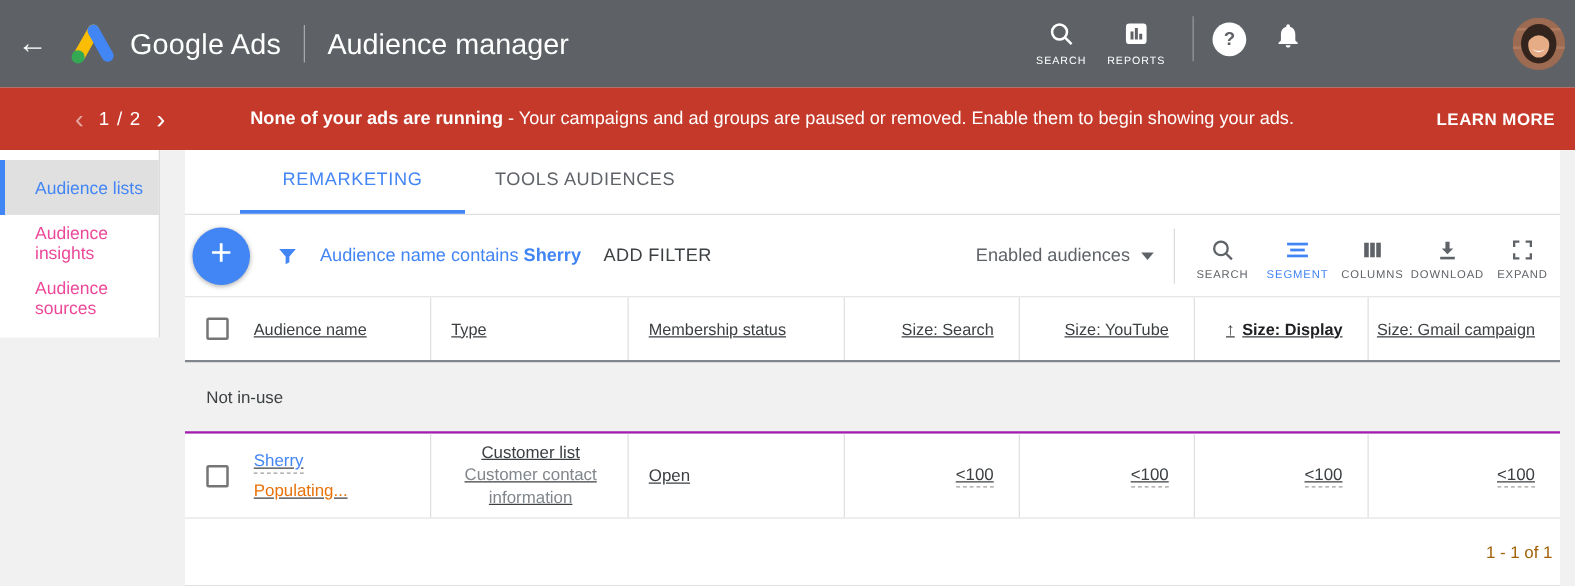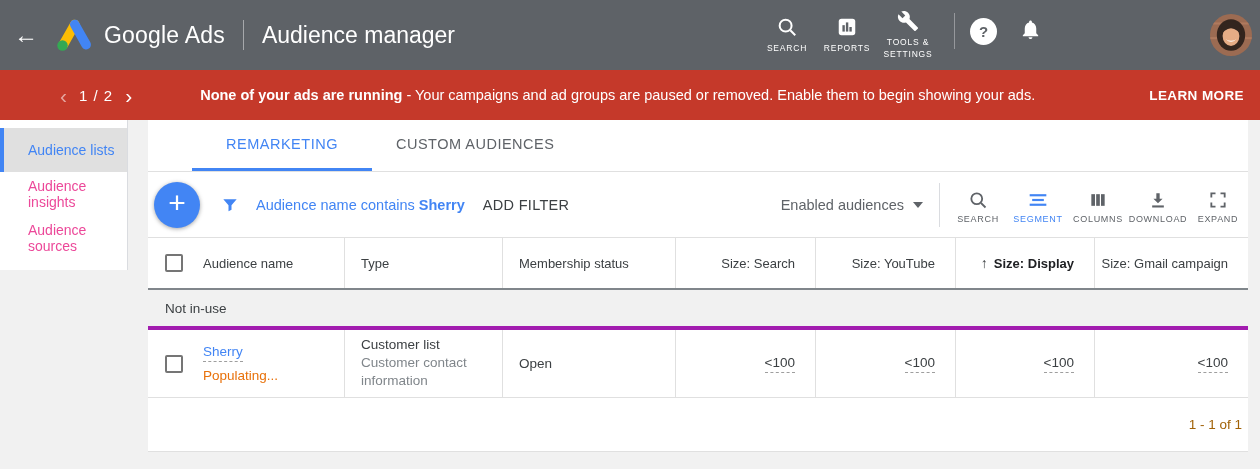--- a/index.html
+++ b/index.html
@@ -67,43 +67,43 @@
   .view-dropdown { display:flex; align-items:center; gap:9px; color:#5f6368; font-size:14.5px; cursor:pointer; margin-right:16px; }
   .caret-down { width:0; height:0; border-left:5px solid transparent; border-right:5px solid transparent;
                 border-top:6px solid #5f6368; }
   .toolbar-divider { width:1px; height:44px; background:#dadce0; margin-right:8px; }
   .action-stack { width:60px; display:flex; flex-direction:column; align-items:center; gap:4px; cursor:pointer; padding-top:4px;}
   .action-label { font-size:9px; letter-spacing:.7px; color:#5f6368; }
   .action-stack.active .action-label { color:#4285f4; }
 
   
   .row { display:flex; background:#fff; }
-  .cell { flex:none; display:flex; align-items:center; }
+  .cell { flex:none; display:flex; align-items:center;text-decoration:underline; }
   .cell.bl { border-left:1px solid #e0e0e0; }
   .c1 { width:196px; padding-left:17px; gap:20px; }
   .c2 { width:158px; padding:0 14px 0 16px; }
   .c3 { width:173px; padding-left:16px; }
   .cnum { justify-content:flex-end; padding-right:20px; text-align:right; }
   .c4,.c5 { width:140px; } .c6 { width:139px; } .c7 { width:154px; }
 
   .thead { height:52px; border-bottom:2px solid #80868b; font-size:13px; color:#3c4043; }
   .thead .cell { cursor:pointer; }
   .th-sorted { font-weight:bold; color:#202124; display:flex; align-items:center; gap:6px; }
   .sort-arrow { font-size:14px; font-weight:normal; color:#3c4043; }
 
   .checkbox { width:18px; height:18px; border:2px solid #757575; border-radius:2px; background:#fff; flex:none; cursor:pointer; }
 
-  .group-row { height:40px; background:#f1f1f1; border-bottom:4px solid #a21caf; display:flex; align-items:center;
+  .group-row { height:57px; background:#f1f1f1; border-bottom:2px solid #a21caf; display:flex; align-items:center;
                padding-left:17px; font-size:13.5px; color:#3c4043; }
 
   .data-row { height:68px; border-bottom:1px solid #e0e0e0; font-size:13.5px; }
   .name-stack { display:flex; flex-direction:column; align-items:flex-start; gap:6px; }
   .name-link { color:#4285f4; border-bottom:1px dashed #9e9e9e; padding-bottom:2px; cursor:pointer; }
   .name-note { color:#e8710a; }
-  .type-stack { display:flex; flex-direction:column; gap:2px; }
+  .type-stack { display:flex; flex-direction:column; gap:2px;text-align:center; }
   .type-main { color:#3c4043; }
   .type-detail { color:#80868b; line-height:1.35; }
   .hint-underline { border-bottom:1px dashed #9e9e9e; padding-bottom:2px; }
 
   .table-footer { height:54px; background:#fff; border-bottom:1px solid #e0e0e0; display:flex; align-items:center;
                   justify-content:flex-end; padding-right:6px; font-size:13.5px; color:#a16207; }
 </style>
 </head>
 <body>
 
@@ -131,26 +131,20 @@
         <span class="nav-label">SEARCH</span>
       </div>
       <div class="nav-stack">
         <svg width="22" height="22" viewBox="0 0 24 24">
           <rect x="3" y="3" width="18" height="18" rx="3" fill="#fff"></rect>
           <rect x="7" y="10" width="2.6" height="7" fill="#5e6267"></rect>
           <rect x="10.8" y="7" width="2.6" height="10" fill="#5e6267"></rect>
           <rect x="14.6" y="12" width="2.6" height="5" fill="#5e6267"></rect>
         </svg>
         <span class="nav-label">REPORTS</span>
-      </div>
-      <div class="nav-stack wide">
-        <svg width="22" height="22" viewBox="0 0 24 24" fill="#fff">
-          <path d="M22.7 19l-9.1-9.1c.9-2.3.4-5-1.5-6.9-2-2-5-2.4-7.4-1.3L9 6 6 9 1.6 4.7C.4 7.1.9 10.1 2.9 12.1c1.9 1.9 4.6 2.4 6.9 1.5l9.1 9.1c.4.4 1 .4 1.4 0l2.3-2.3c.5-.4.5-1.1.1-1.4z"></path>
-        </svg>
-        <span class="nav-label">TOOLS &amp; SETTINGS</span>
       </div>
       <div class="appbar-divider"></div>
       <div class="help-btn">?</div>
       <div class="bell-btn">
         <svg width="23" height="23" viewBox="0 0 24 24" fill="#fff">
           <path d="M12 22c1.1 0 2-.9 2-2h-4c0 1.1.9 2 2 2zm6-6v-5c0-3.07-1.63-5.64-4.5-6.32V4c0-.83-.67-1.5-1.5-1.5s-1.5.67-1.5 1.5v.68C7.64 5.36 6 7.92 6 11v5l-2 2v1h16v-1l-2-2z"></path>
         </svg>
       </div>
       <div class="avatar">
         <svg width="42" height="42" viewBox="0 0 40 40">
@@ -181,21 +175,21 @@
   <div class="sidebar">
     <div class="side-item active">Audience lists</div>
     <div class="side-item">Audience insights</div>
     <div class="side-item">Audience sources</div>
   </div>
 
   <div class="main">
 
     <div class="tab-bar">
       <div class="tab active">REMARKETING</div>
-      <div class="tab">CUSTOM AUDIENCES</div>
+      <div class="tab">TOOLS AUDIENCES</div>
     </div>
 
     <div class="toolbar">
       <div class="fab">+</div>
       <div class="funnel">
         <svg width="20" height="20" viewBox="0 0 24 24" fill="#4285f4">
           <path d="M4 5h16l-6.2 7.3v5.4l-3.6 1.9v-7.3z"></path>
         </svg>
       </div>
       <div class="filter-chip">

